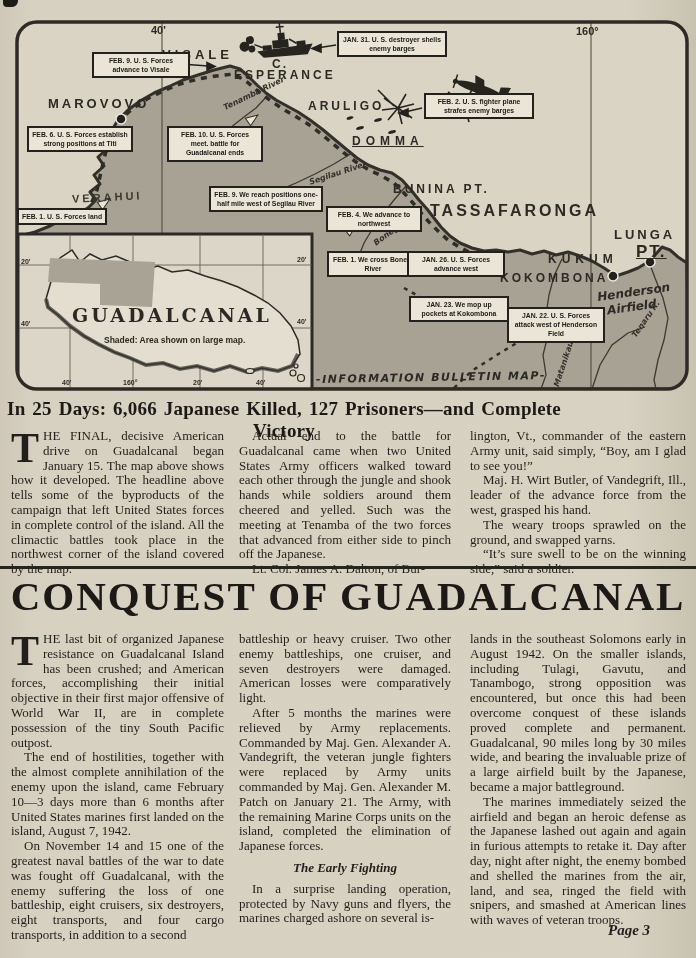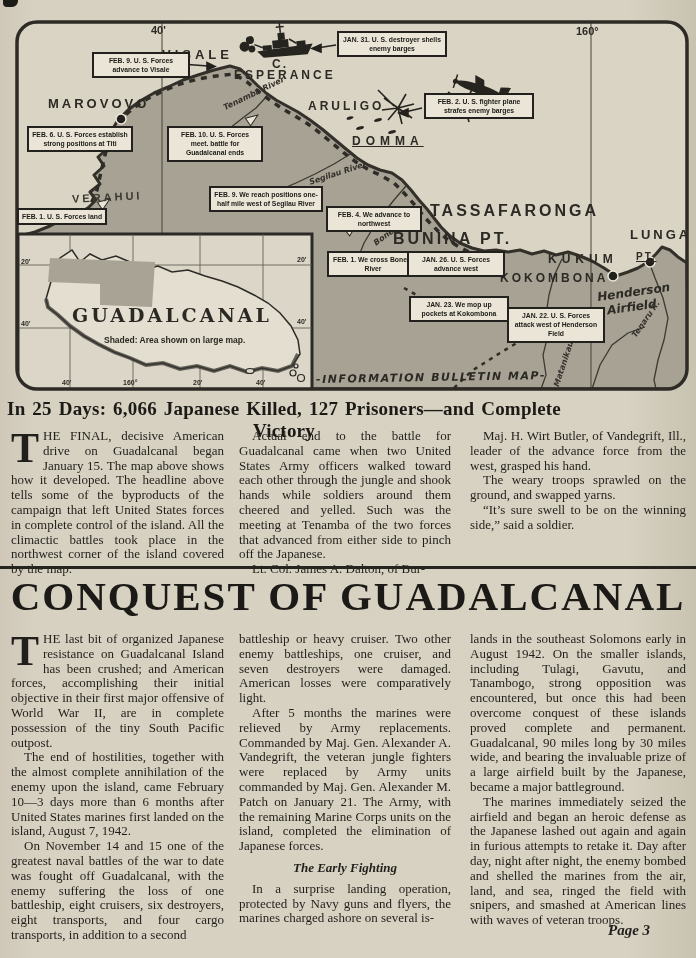--- a/index.html
+++ b/index.html
@@ -155,26 +155,26 @@
 
     <div class="tick" style="left:151px;top:24px;">40'</div>
     <div class="tick" style="left:576px;top:25px;">160°</div>
 
     <div class="place" style="left:162px;top:47px;font-size:13px;letter-spacing:4px;">VISALE</div>
     <div class="place" style="left:272px;top:57px;font-size:12px;letter-spacing:2px;">C.</div>
     <div class="place" style="left:234px;top:68px;font-size:12px;letter-spacing:3px;">ESPERANCE</div>
     <div class="place" style="left:48px;top:96px;font-size:13px;letter-spacing:3px;">MAROVOVO</div>
     <div class="place" style="left:308px;top:99px;font-size:12px;letter-spacing:3px;">ARULIGO</div>
     <div class="place" style="left:352px;top:134px;font-size:12px;letter-spacing:5px;text-decoration:underline;">DOMMA</div>
-    <div class="place" style="left:393px;top:182px;font-size:16px;letter-spacing:3px;margin-top:48px;">BUNINA PT.</div>
+    <div class="place" style="left:393px;top:182px;font-size:12px;letter-spacing:3px;">BUNINA PT.</div>
     <div class="place" style="left:430px;top:202px;font-size:16px;letter-spacing:3px;">TASSAFARONGA</div>
     <div class="place" style="left:548px;top:252px;font-size:12px;letter-spacing:5px;">KUKUM</div>
     <div class="place" style="left:500px;top:271px;font-size:12px;letter-spacing:3px;">KOKOMBONA</div>
-    <div class="place" style="left:630px;top:227px;font-size:13px;letter-spacing:3px;">LUNGA</div>
-    <div class="place" style="left:636px;top:251px;font-size:10px;letter-spacing:2px;text-decoration:underline;">PT.</div>
+    <div class="place" style="left:614px;top:227px;font-size:13px;letter-spacing:3px;">LUNGA</div>
+    <div class="place" style="left:636px;top:242px;font-size:17px;letter-spacing:2px;text-decoration:underline;">PT.</div>
     <div class="place" style="left:72px;top:191px;font-size:11px;letter-spacing:3px;transform:rotate(-3deg);color:#3a3831;">VERAHUI</div>
     <div class="hand" style="left:597px;top:285px;font-size:12px;transform:rotate(-8deg);">Henderson</div>
     <div class="hand" style="left:607px;top:300px;font-size:12px;transform:rotate(-8deg);">Airfield</div>
 
     <div class="river" style="left:222px;top:104px;transform:rotate(-26deg);">Tenamba River</div>
     <div class="river" style="left:308px;top:178px;transform:rotate(-18deg);">Segilau River</div>
     <div class="river" style="left:372px;top:240px;transform:rotate(-36deg);">Bonegi</div>
     <div class="river" style="left:552px;top:385px;transform:rotate(-72deg);">Matanikau River</div>
     <div class="river" style="left:630px;top:334px;transform:rotate(-55deg);">Tenaru R.</div>
 
@@ -208,20 +208,21 @@
   <div class="headline1">In 25 Days: 6,066 Japanese Killed, 127 Prisoners—and Complete Victory</div>
 
   <div class="col a1 c1">
     <p class="noindent"><span class="dropcap">T</span><span>HE FINAL, decisive American drive on Guadalcanal began January 15.  The map above shows how it developed.  The headline above tells some of the byproducts of the campaign that left United States forces in complete control of the island.  All the climactic battles took place in the northwest corner of the island covered by the map.</span></p>
   </div>
   <div class="col a1 c2">
     <p>Actual end to the battle for Guadalcanal came when two United States Army officers walked toward each other through the jungle and shook hands while soldiers around them cheered and yelled.  Such was the meeting at Tenamba of the two forces that advanced from either side to pinch off the Japanese.</p>
     <p>Lt. Col. James A. Dalton, of Bur-</p>
   </div>
   <div class="col a1 c3">
+    <p class="noindent">lington, Vt., commander of the eastern Army unit, said simply, “Boy, am I glad to see you!”</p>
     <p>Maj. H. Wirt Butler, of Vandegrift, Ill., leader of the advance force from the west, grasped his hand.</p>
     <p>The weary troops sprawled on the ground, and swapped yarns.</p>
     <p>“It’s sure swell to be on the winning side,” said a soldier.</p>
   </div>
 
   <div class="divider"></div>
 
   <h1 class="title2">CONQUEST  OF  GUADALCANAL</h1>
 
   <div class="col a2 c1">

